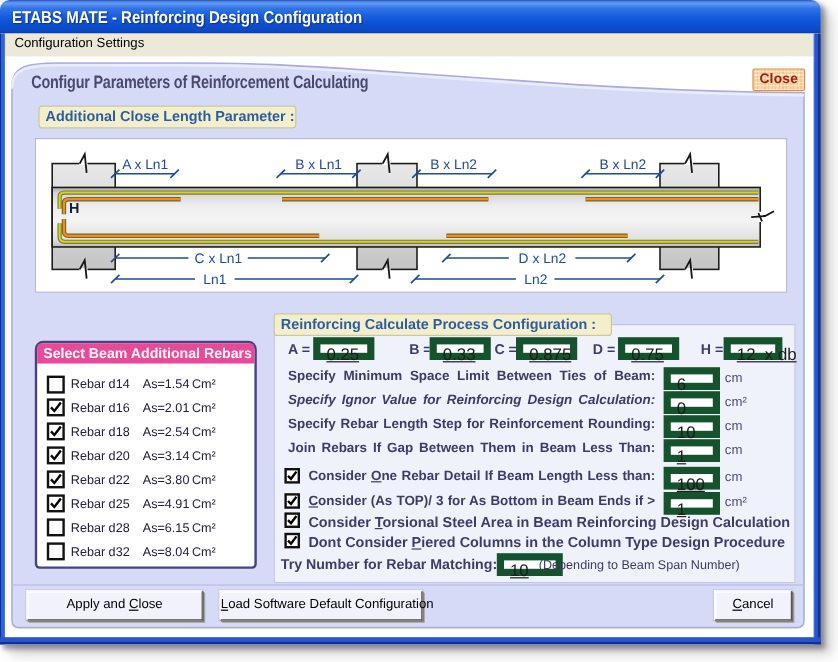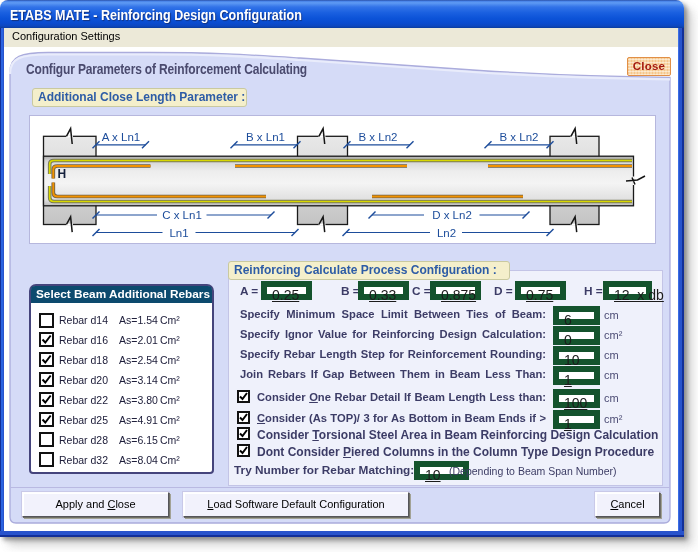--- a/index.html
+++ b/index.html
@@ -39,21 +39,21 @@
 
 
 .glabel { position:absolute; height:19px; background:#f4efcb; border:1px solid #c9c9a0; border-radius:3px;
   font-size:12px; font-weight:bold; color:#2d5ca6; line-height:17px; padding-left:5px; z-index:3; white-space:nowrap; }
 
 
 #g1box { position:absolute; left:29px; top:115px; width:627px; height:129px; background:#fff; border:1px solid #b6b7dd; }
 
 
 #g2box { position:absolute; left:29px; top:284px; width:185px; height:190px; background:#fff; border:2px solid #45447c; border-radius:7px 7px 4px 4px; }
-#g2head { position:absolute; left:0; top:0; width:100%; height:17px; background:#0c4a6e; border-radius:4px 4px 0 0;
+#g2head { position:absolute; left:0; top:0; width:100%; height:17px; background:#ec4899; border-radius:4px 4px 0 0;
   color:#fff; font-weight:bold; font-size:11.8px; line-height:16px; padding-left:5px; white-space:nowrap; overflow:visible;}
 .rrow { position:absolute; left:0; width:100%; height:20px; font-size:10.5px; color:#20203c; line-height:20px; }
 .rrow .cb { position:absolute; left:8px; top:2.5px; }
 .rrow .t1 { position:absolute; left:28px; }
 .rrow .t2 { position:absolute; left:88px; }
 .rrow .t3 { position:absolute; left:129px; }
 
 
 .cb { width:15px; height:15px; background:#fff; border:2px solid #111; display:block; position:relative; }
 .cb svg { position:absolute; left:0px; top:0px; }
@@ -291,21 +291,21 @@
 <div class="inp" style="left:430px; top:281px; width:51px;">0.875</div>
 <div class="lbl" style="left:494px; top:284px;">D =</div>
 <div class="inp" style="left:515px; top:281px; width:51px;">0.75</div>
 <div class="lbl" style="left:584px; top:284px;">H =</div>
 <div class="inp" style="left:603px; top:281px; width:49px;">12&nbsp; x db</div>
 
 <div id="rows">
       <div class="lbl jlbl" style="left:240px; top:307.5px; width:306px;">Specify Minimum Space Limit Between Ties of Beam:</div>
       <div class="inp" style="left:553px; top:305.5px; width:47px;">6</div>
       <div class="unit" style="left:604px; top:308.5px;">cm</div>
-      <div class="lbl jlbl" style="left:240px; top:327.5px; width:306px;">Specify Ignor Value for Reinforcing Design Calculation:</div>
+      <div class="lbl jlbl" style="left:240px; top:327.5px; width:306px;font-style:italic;">Specify Ignor Value for Reinforcing Design Calculation:</div>
       <div class="inp" style="left:553px; top:325.5px; width:47px;">0</div>
       <div class="unit" style="left:604px; top:328.5px;">cm²</div>
       <div class="lbl jlbl" style="left:240px; top:347.5px; width:306px;">Specify Rebar Length Step for Reinforcement Rounding:</div>
       <div class="inp" style="left:553px; top:345.5px; width:47px;">10</div>
       <div class="unit" style="left:604px; top:348.5px;">cm</div>
       <div class="lbl jlbl" style="left:240px; top:368px; width:306px;">Join Rebars If Gap Between Them in Beam Less Than:</div>
       <div class="inp" style="left:553px; top:366px; width:47px;">1</div>
       <div class="unit" style="left:604px; top:369px;">cm</div>
       <div class="ccb" style="left:237px; top:390px;">
         <svg width="9" height="9" viewBox="0 0 9 9">
@@ -335,15 +335,15 @@
         </svg>
       </div>
       <div class="lbl" style="left:257px; top:445px; width:420px;font-size:12px;">Dont Consider <u>P</u>iered Columns in the Column Type Design Procedure</div>
       <div class="lbl" style="left:234px; top:463px; width:180px;">Try Number for Rebar Matching:</div>
       <div class="inp" style="left:414px; top:461px; width:55px;">10</div>
       <div class="note" style="left:449px; top:464.5px;">(Depending to Beam Span Number)</div>
     </div>
 
 <div id="divider"></div>
 <div class="btn" style="left:22px;  width:147px;">Apply and <u>C</u>lose</div>
-<div class="btn" style="left:183px; width:226px;"><u>L</u>oad Software Default Configuration</div>
+<div class="btn" style="left:183px; width:169px;"><u>L</u>oad Software Default Configuration</div>
 <div class="btn" style="left:595px; width:65px;"><u>C</u>ancel</div>
 </div>
 
 </body></html>

